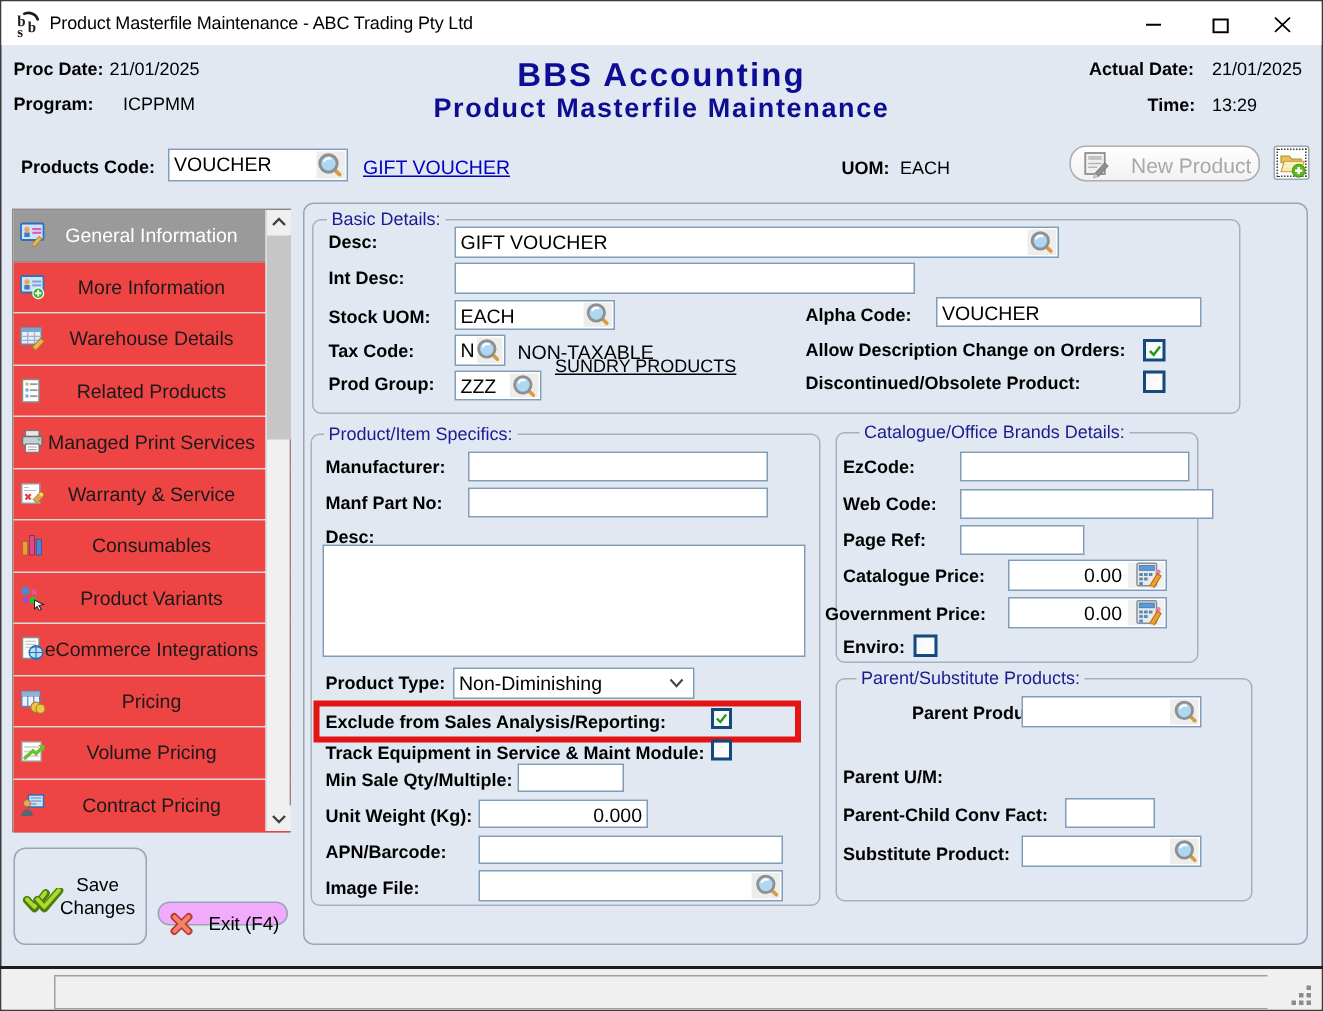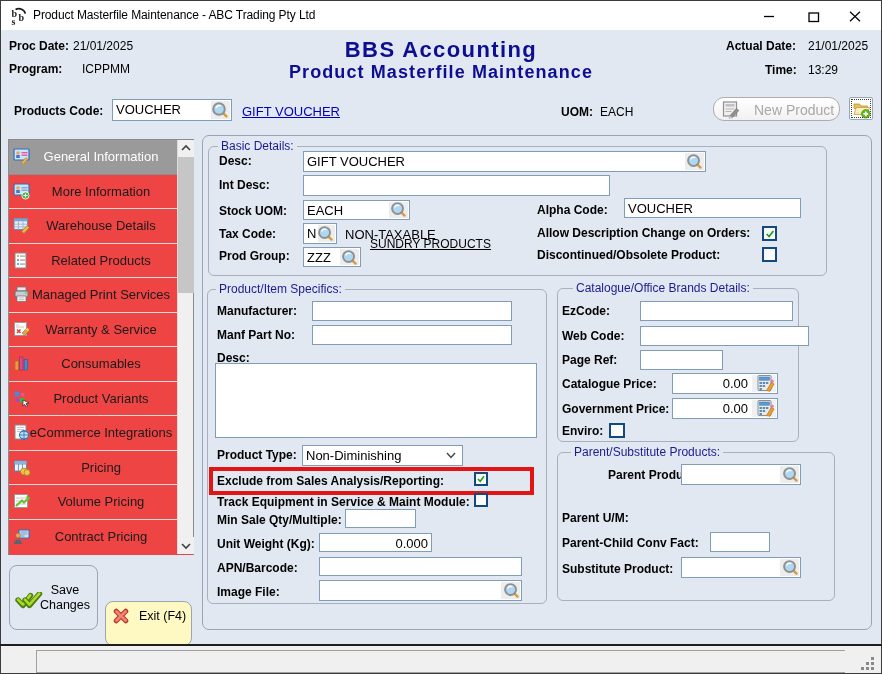--- a/index.html
+++ b/index.html
@@ -225,21 +225,21 @@
 
 <div style="position:absolute;left:9px;top:565px;width:89px;height:65px;border:1px solid #9aa4b5;border-radius:8px;background:#e1e8f2;">
   <svg style="position:absolute;left:5px;top:26px" width="28" height="17" viewBox="0 0 28 17">
     <path d="M3 8 L8 13.5 L15.5 3.5" fill="none" stroke="#4e7d10" stroke-width="5.4" stroke-linecap="round" stroke-linejoin="round"></path>
     <path d="M3 7.6 L8 12.6 L15.2 3.2" fill="none" stroke="#aadc28" stroke-width="2.6" stroke-linecap="round" stroke-linejoin="round"></path>
     <path d="M10 8 L14.5 13.5 L24.5 1.8" fill="none" stroke="#4e7d10" stroke-width="5.4" stroke-linecap="round" stroke-linejoin="round"></path>
     <path d="M10 7.6 L14.5 12.6 L24.2 1.6" fill="none" stroke="#aadc28" stroke-width="2.6" stroke-linecap="round" stroke-linejoin="round"></path>
   </svg>
   <div style="position:absolute;left:26px;top:17px;width:58px;text-align:center;font-size:12.5px;color:#000;line-height:15px;">Save<br>Changes</div>
 </div>
-<div style="position:absolute;left:105px;top:601px;width:87px;height:45px;border:1px solid #9aa4b5;border-radius:8px;background:#fef9c3;text-align:right;">
+<div style="position:absolute;left:105px;top:601px;width:87px;height:16px;border:1px solid #9aa4b5;border-radius:8px;background:#f0abfc;text-align:right;">
   <svg style="position:absolute;left:7px;top:6px" width="16" height="16" viewBox="0 0 16 16">
     <path d="M3.2 3.2 L12.8 12.8 M12.8 3.2 L3.2 12.8" stroke="#b9382e" stroke-width="5" stroke-linecap="round"></path>
     <path d="M3.4 3.4 L12.6 12.6 M12.6 3.4 L3.4 12.6" stroke="#f4836e" stroke-width="2.8" stroke-linecap="round"></path>
   </svg>
   <div style="position:absolute;left:33px;top:7px;font-size:12.5px;">Exit (F4)</div>
 </div>
 
 <div style="position:absolute;left:0px;top:644px;width:882px;height:2px;background:#1e1e1e;"></div>
 <div style="position:absolute;left:1px;top:646px;width:880px;height:27px;background:#f0f0f0;"></div>
 <div style="position:absolute;left:36px;top:650px;width:809px;height:23px;background:#f0f0f0;border:1px solid #a0a0a0;border-right:none;"></div>
@@ -359,21 +359,21 @@
         <rect x="6.7" y="8" width="2.4" height="2"></rect>
         <rect x="9.9" y="8" width="2.4" height="2"></rect>
         <rect x="3.5" y="11" width="2.4" height="2"></rect>
         <rect x="6.7" y="11" width="2.4" height="2"></rect>
         <rect x="3.5" y="14" width="2.4" height="2"></rect>
       </g>
       <circle cx="16.2" cy="7.2" r="1.6" fill="#e87bb2"></circle>
       <path d="M10.5 16.5 L15.5 8.5 L18 10 L13.5 17.5 Z" fill="#f0a030" stroke="#b06a10" stroke-width="0.7"></path>
       <path d="M10.5 16.5 L13.5 17.5 L11.5 18.3 Z" fill="#f5d9a0"></path>
     </svg></div>
-<div class="lbl" style="left:550px;top:402px;margin-left:12px;">Government Price:</div>
+<div class="lbl" style="left:550px;top:402px;">Government Price:</div>
 <div class="inp" style="left:672px;top:398px;width:106px;height:21px;text-align:right;padding-right:29px;">0.00<span style="position:absolute;right:1px;top:1px;width:24px;height:17px;background:#eff0f1;"></span></div>
 <div class="mag" style="left:756px;top:399px;"><svg width="20" height="19" viewBox="0 0 20 19">
       <rect x="2" y="1.5" width="13" height="15" rx="1" fill="#e8eaec" stroke="#8a8f94" stroke-width="1"></rect>
       <rect x="3.5" y="3" width="10" height="3.2" fill="#5b9bd5" stroke="#3a6fa5" stroke-width="0.5"></rect>
       <g fill="#5b8ab5">
         <rect x="3.5" y="8" width="2.4" height="2"></rect>
         <rect x="6.7" y="8" width="2.4" height="2"></rect>
         <rect x="9.9" y="8" width="2.4" height="2"></rect>
         <rect x="3.5" y="11" width="2.4" height="2"></rect>
         <rect x="6.7" y="11" width="2.4" height="2"></rect>

